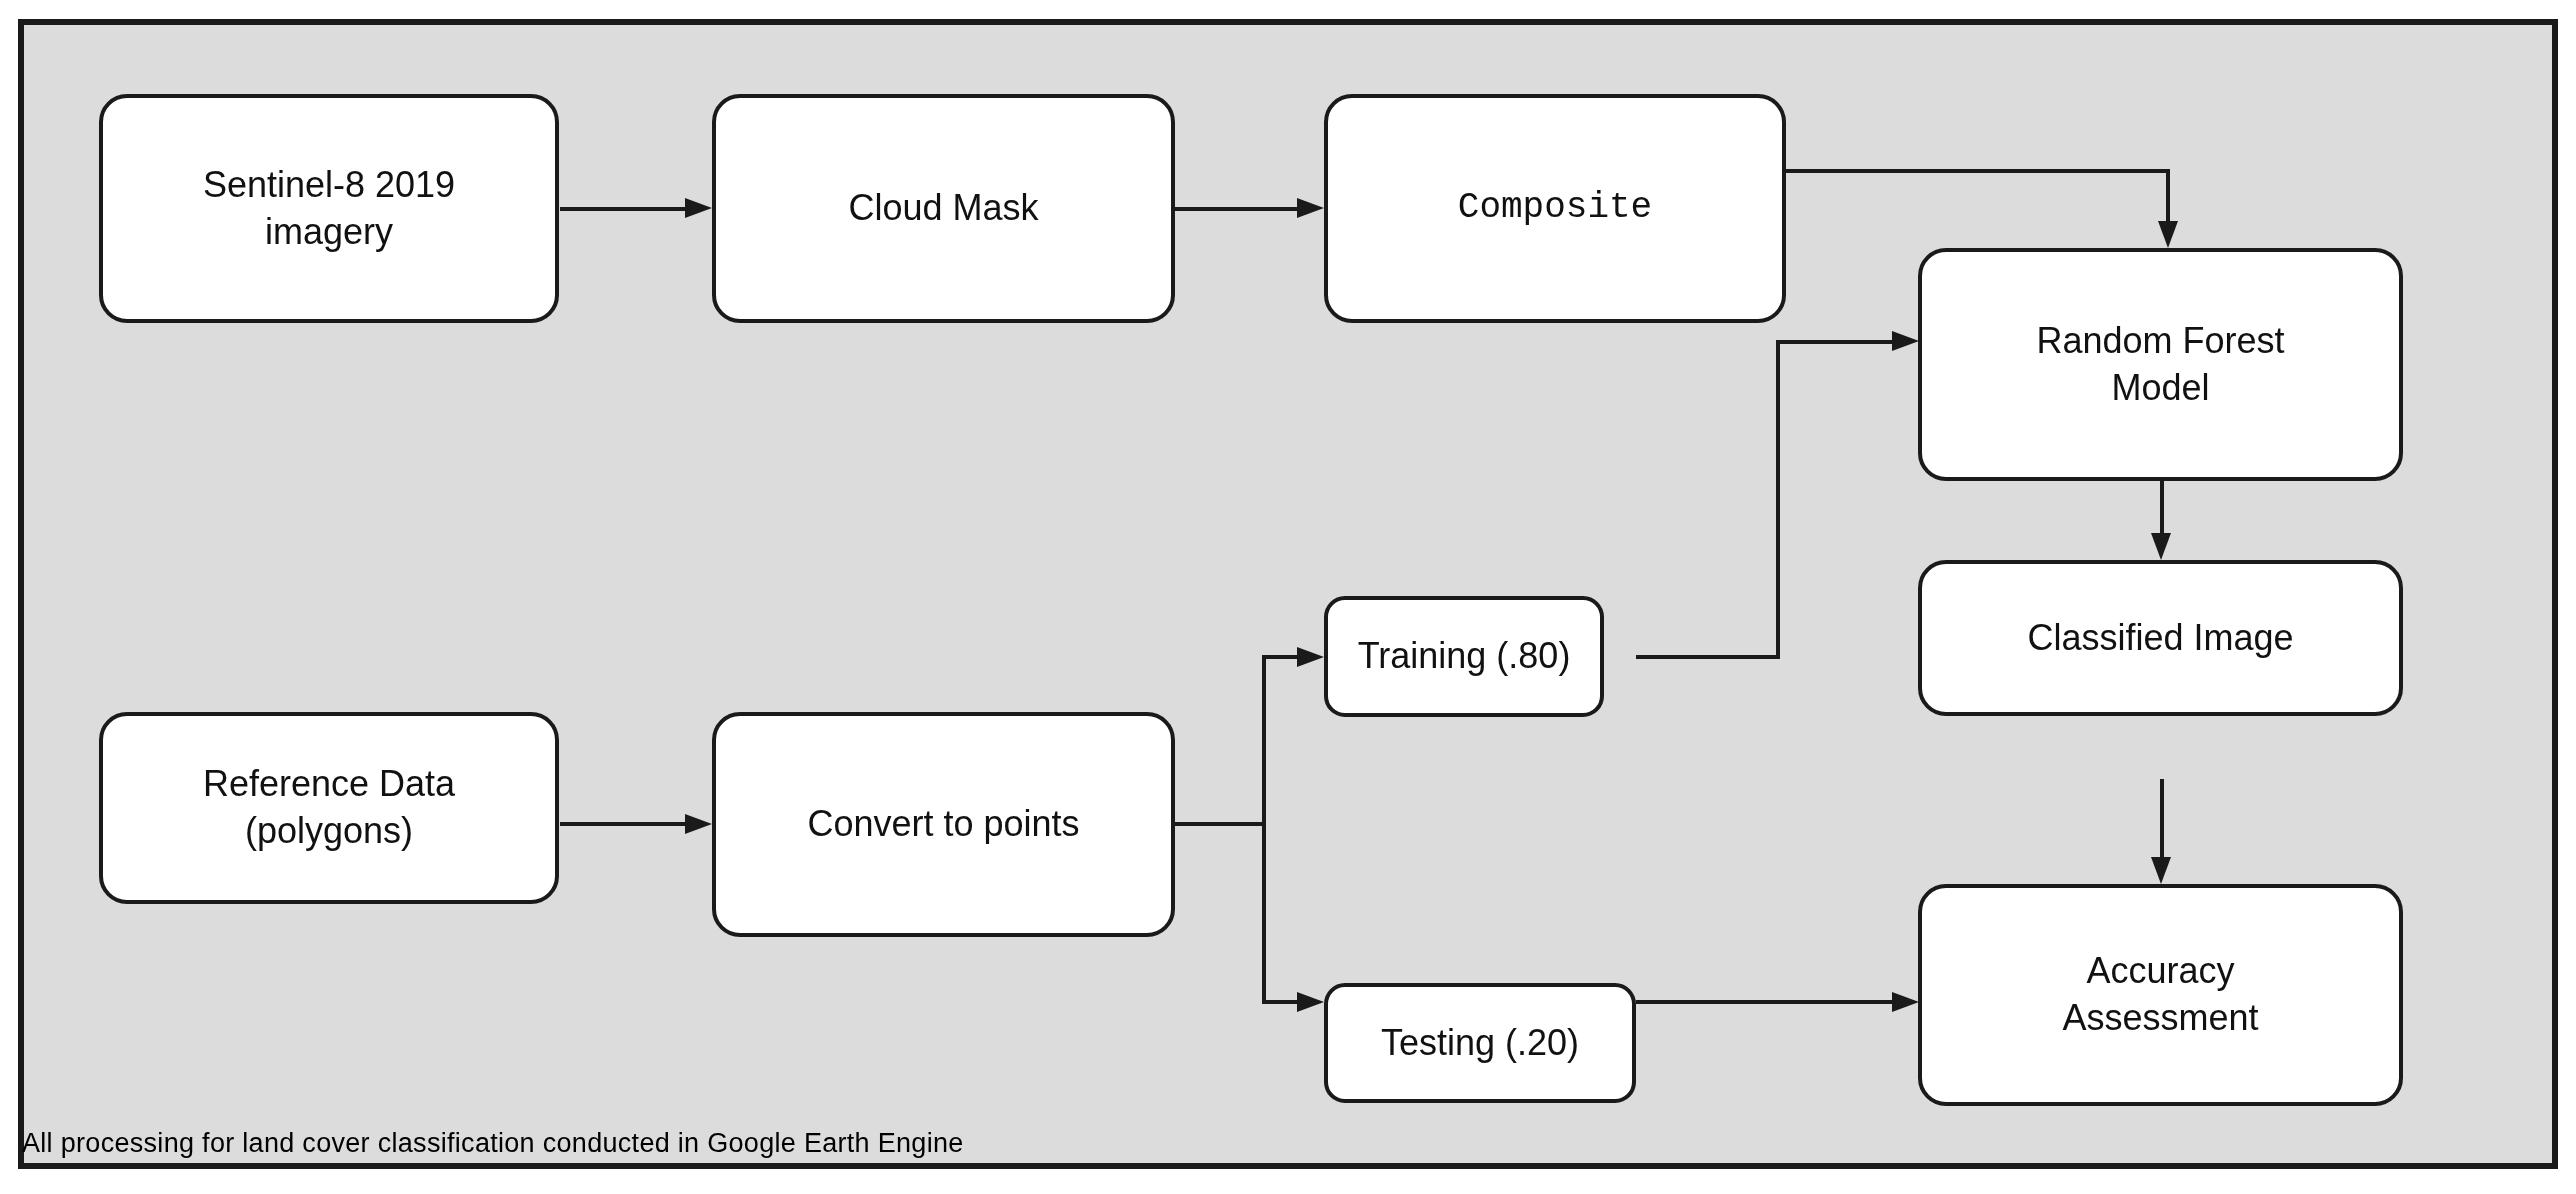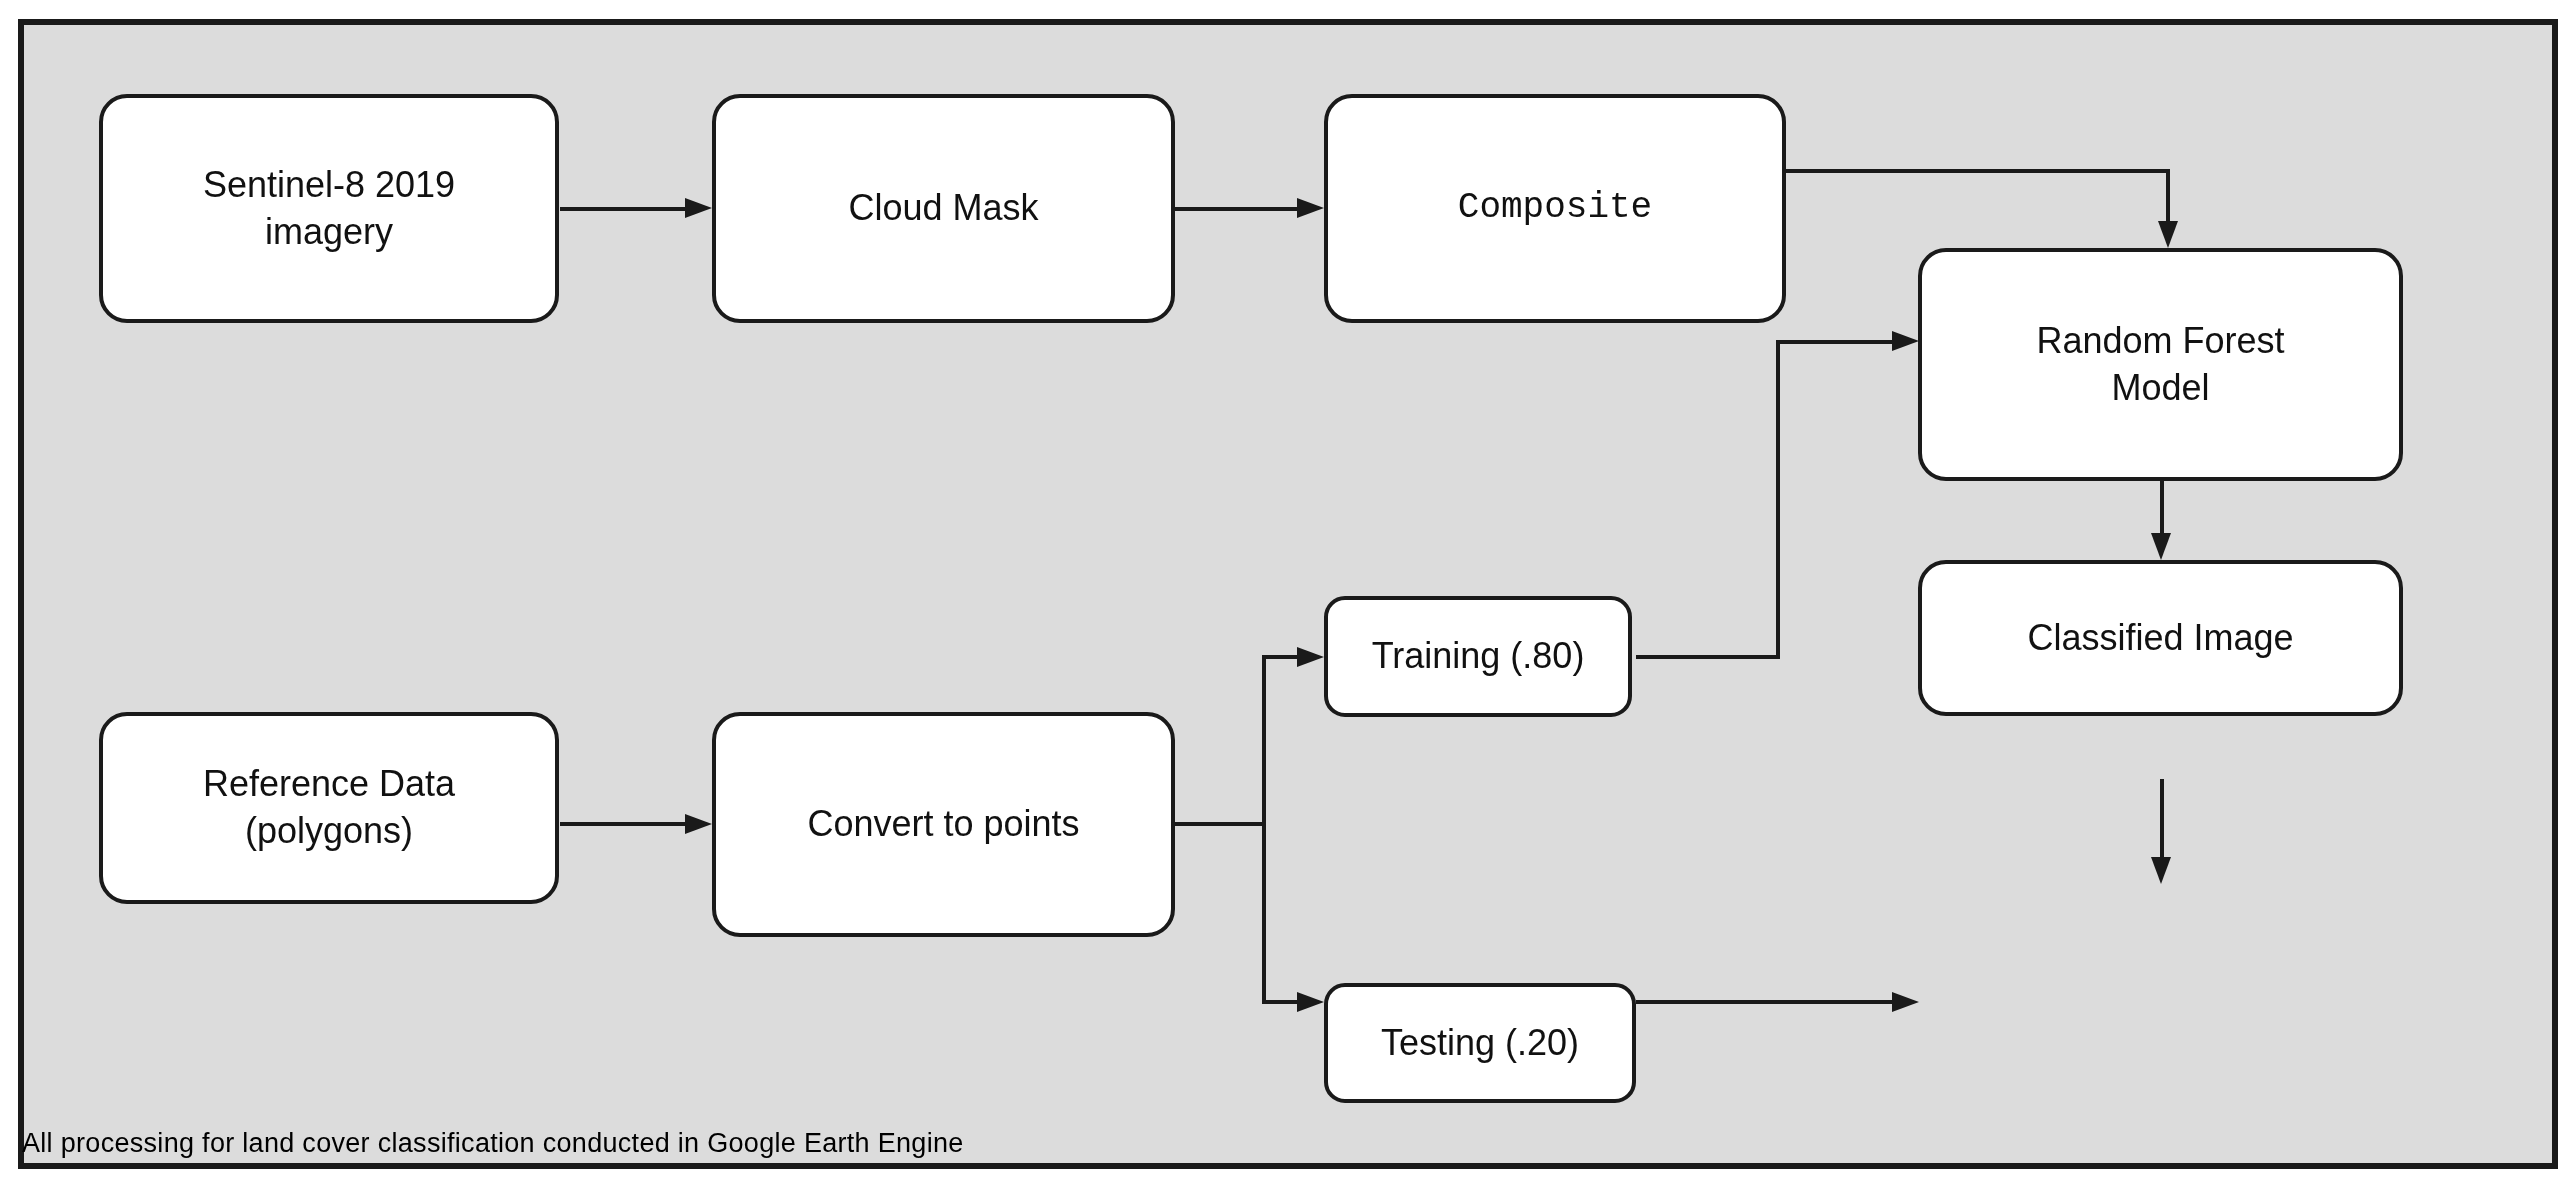--- a/index.html
+++ b/index.html
@@ -34,21 +34,21 @@
   }
   .node span { white-space: pre-line; }
   .node.small { border-radius: 21px; }
 
   
   #n-sentinel   { left: 99px;  top: 94px;  width: 460px; height: 229px; }
   #n-cloud      { left: 712px; top: 94px;  width: 463px; height: 229px; }
   #n-composite  { left: 1324px; top: 94px;  width: 462px; height: 229px; font-family: Liberation Mono, monospace; }
   #n-reference  { left: 99px;  top: 712px; width: 460px; height: 192px; }
   #n-convert    { left: 712px; top: 712px; width: 463px; height: 225px; }
-  #n-training   { left: 1324px; top: 596px;  width: 308px; height: 121px; }
+  #n-training   { left: 1324px; top: 596px;  width: 280px; height: 121px; }
   #n-testing    { left: 1324px; top: 941px; width: 312px; height: 120px; margin-top: 42px; }
   #n-rf         { left: 1918px; top: 248px;  width: 485px; height: 233px; }
   #n-classified { left: 1918px; top: 560px;  width: 485px; height: 156px; }
   #n-accuracy   { left: 1918px; top: 884px; width: 485px; height: 222px; }
 
   .hline { position: absolute; height: 3.7px; background: #1a1a1a; }
   .vline { position: absolute; width: 3.7px;  background: #1a1a1a; }
   .arrow-r {
     position: absolute; width: 0; height: 0;
     border-top: 10.4px solid transparent;
@@ -84,20 +84,24 @@
   </div>
   <div class="node" id="n-composite">
     <span>Composite</span>
   </div>
   <div class="node" id="n-rf">
     <span>Random Forest
 Model</span>
   </div>
   <div class="node" id="n-classified">
     <span>Classified Image</span>
+  </div>
+  <div class="node" id="n-accuracy">
+    <span>Accuracy
+Assessment</span>
   </div>
   <div class="node small" id="n-training">
     <span>Training (.80)</span>
   </div>
   <div class="node small" id="n-testing">
     <span>Testing (.20)</span>
   </div>
   <div class="node" id="n-reference">
     <span>Reference Data
 (polygons)</span>

